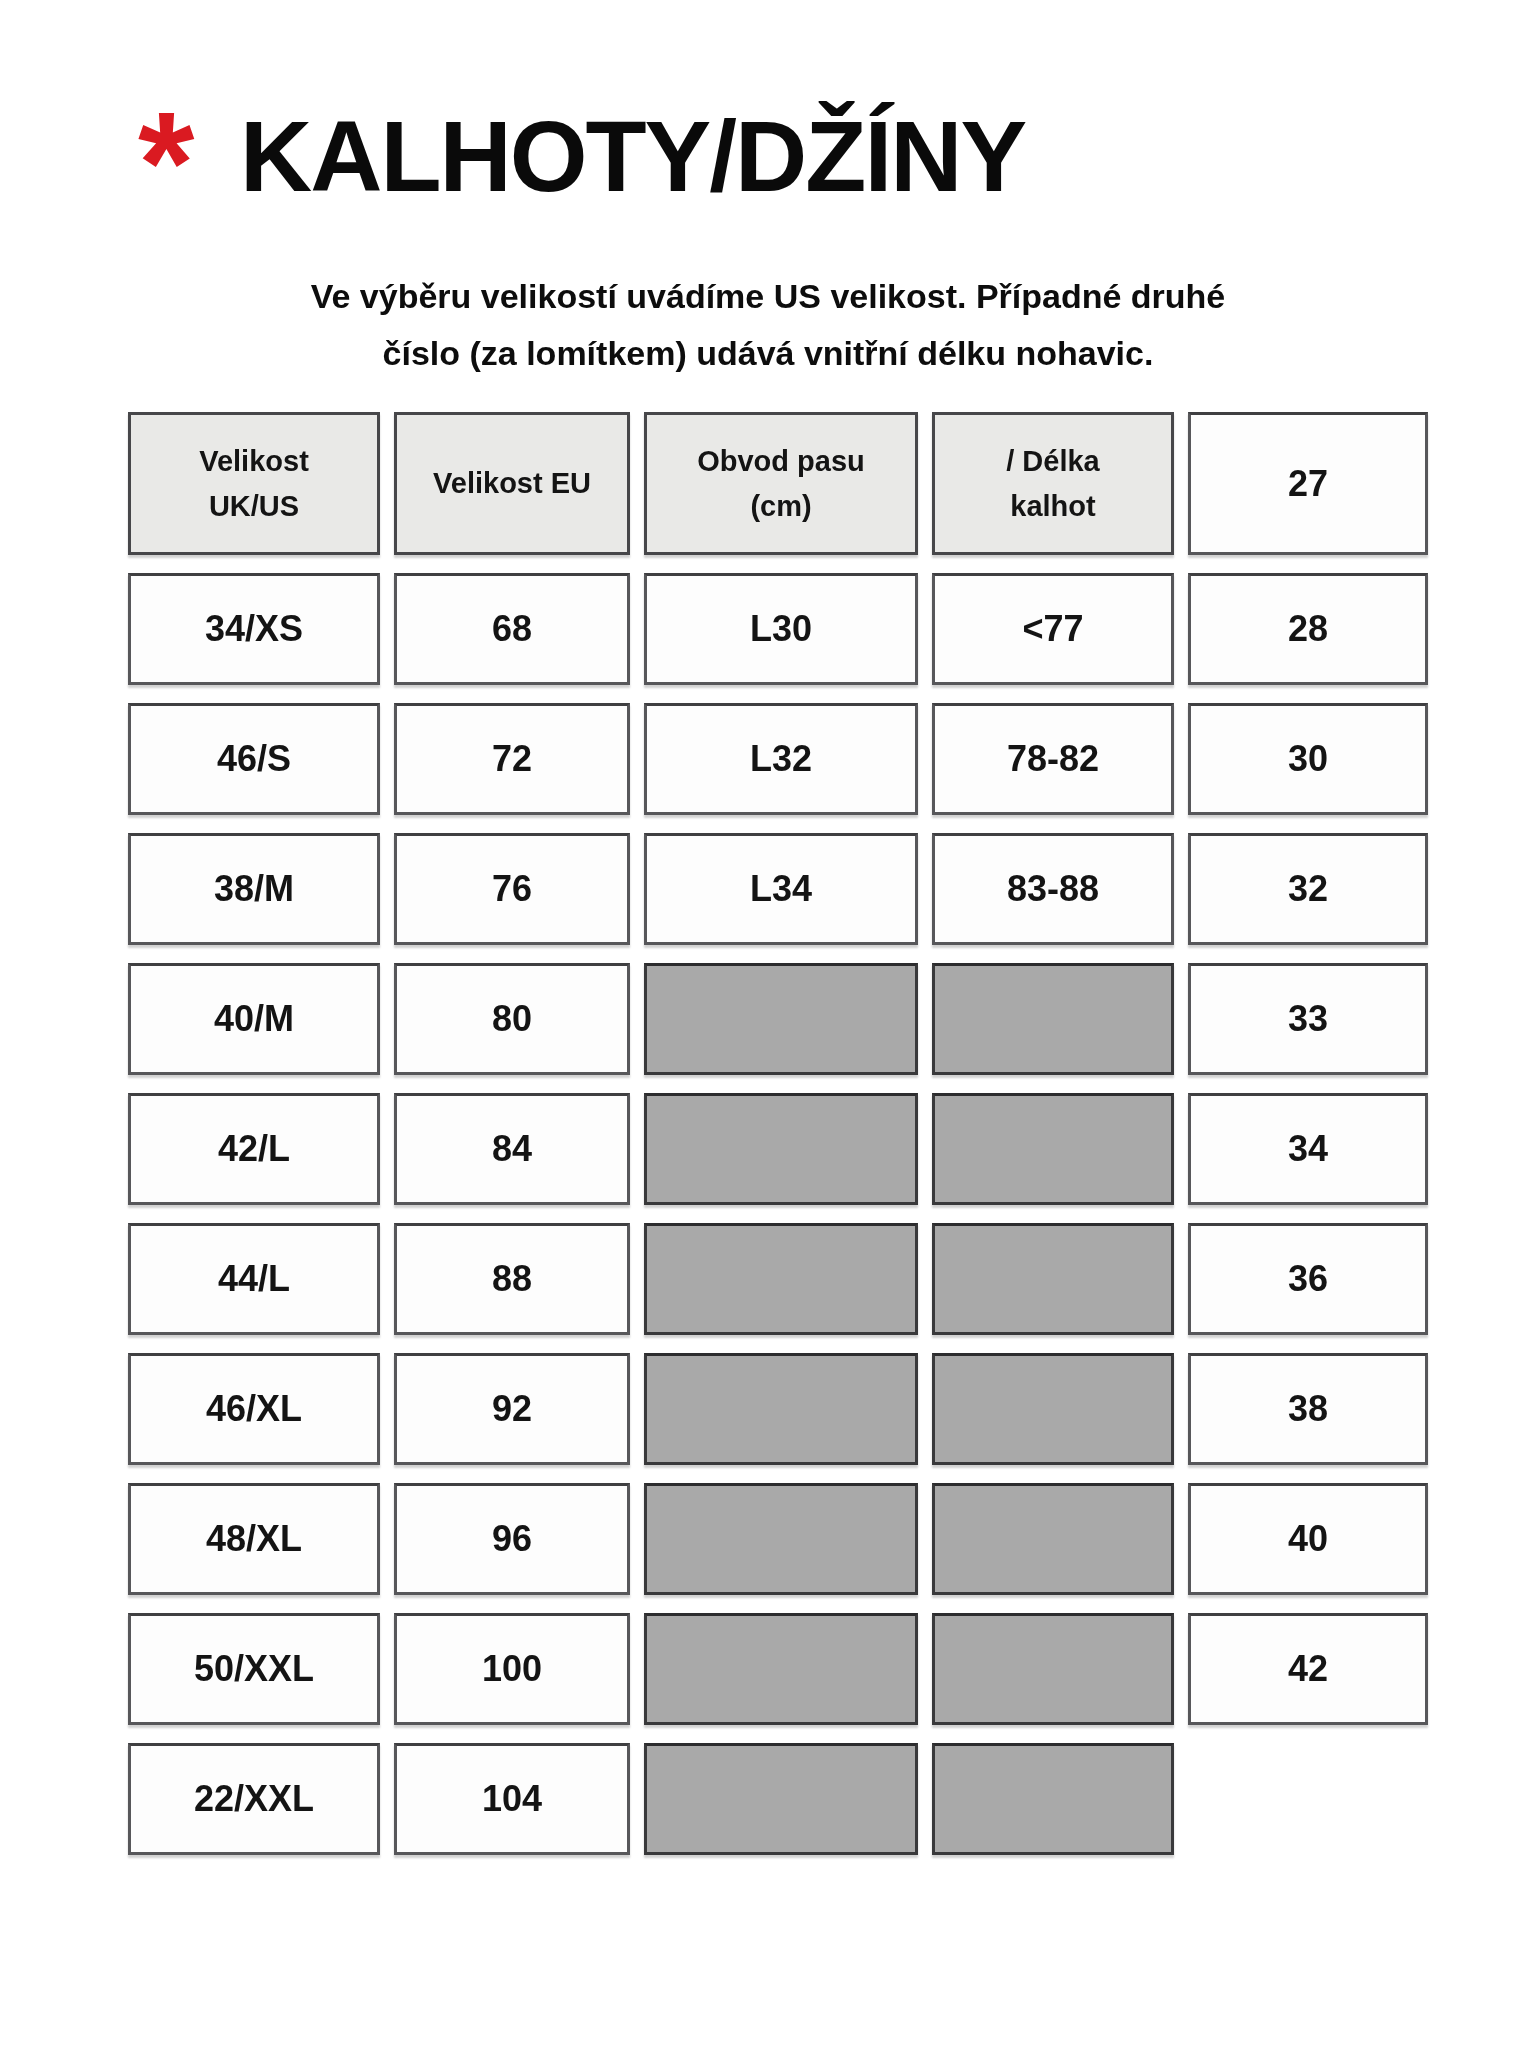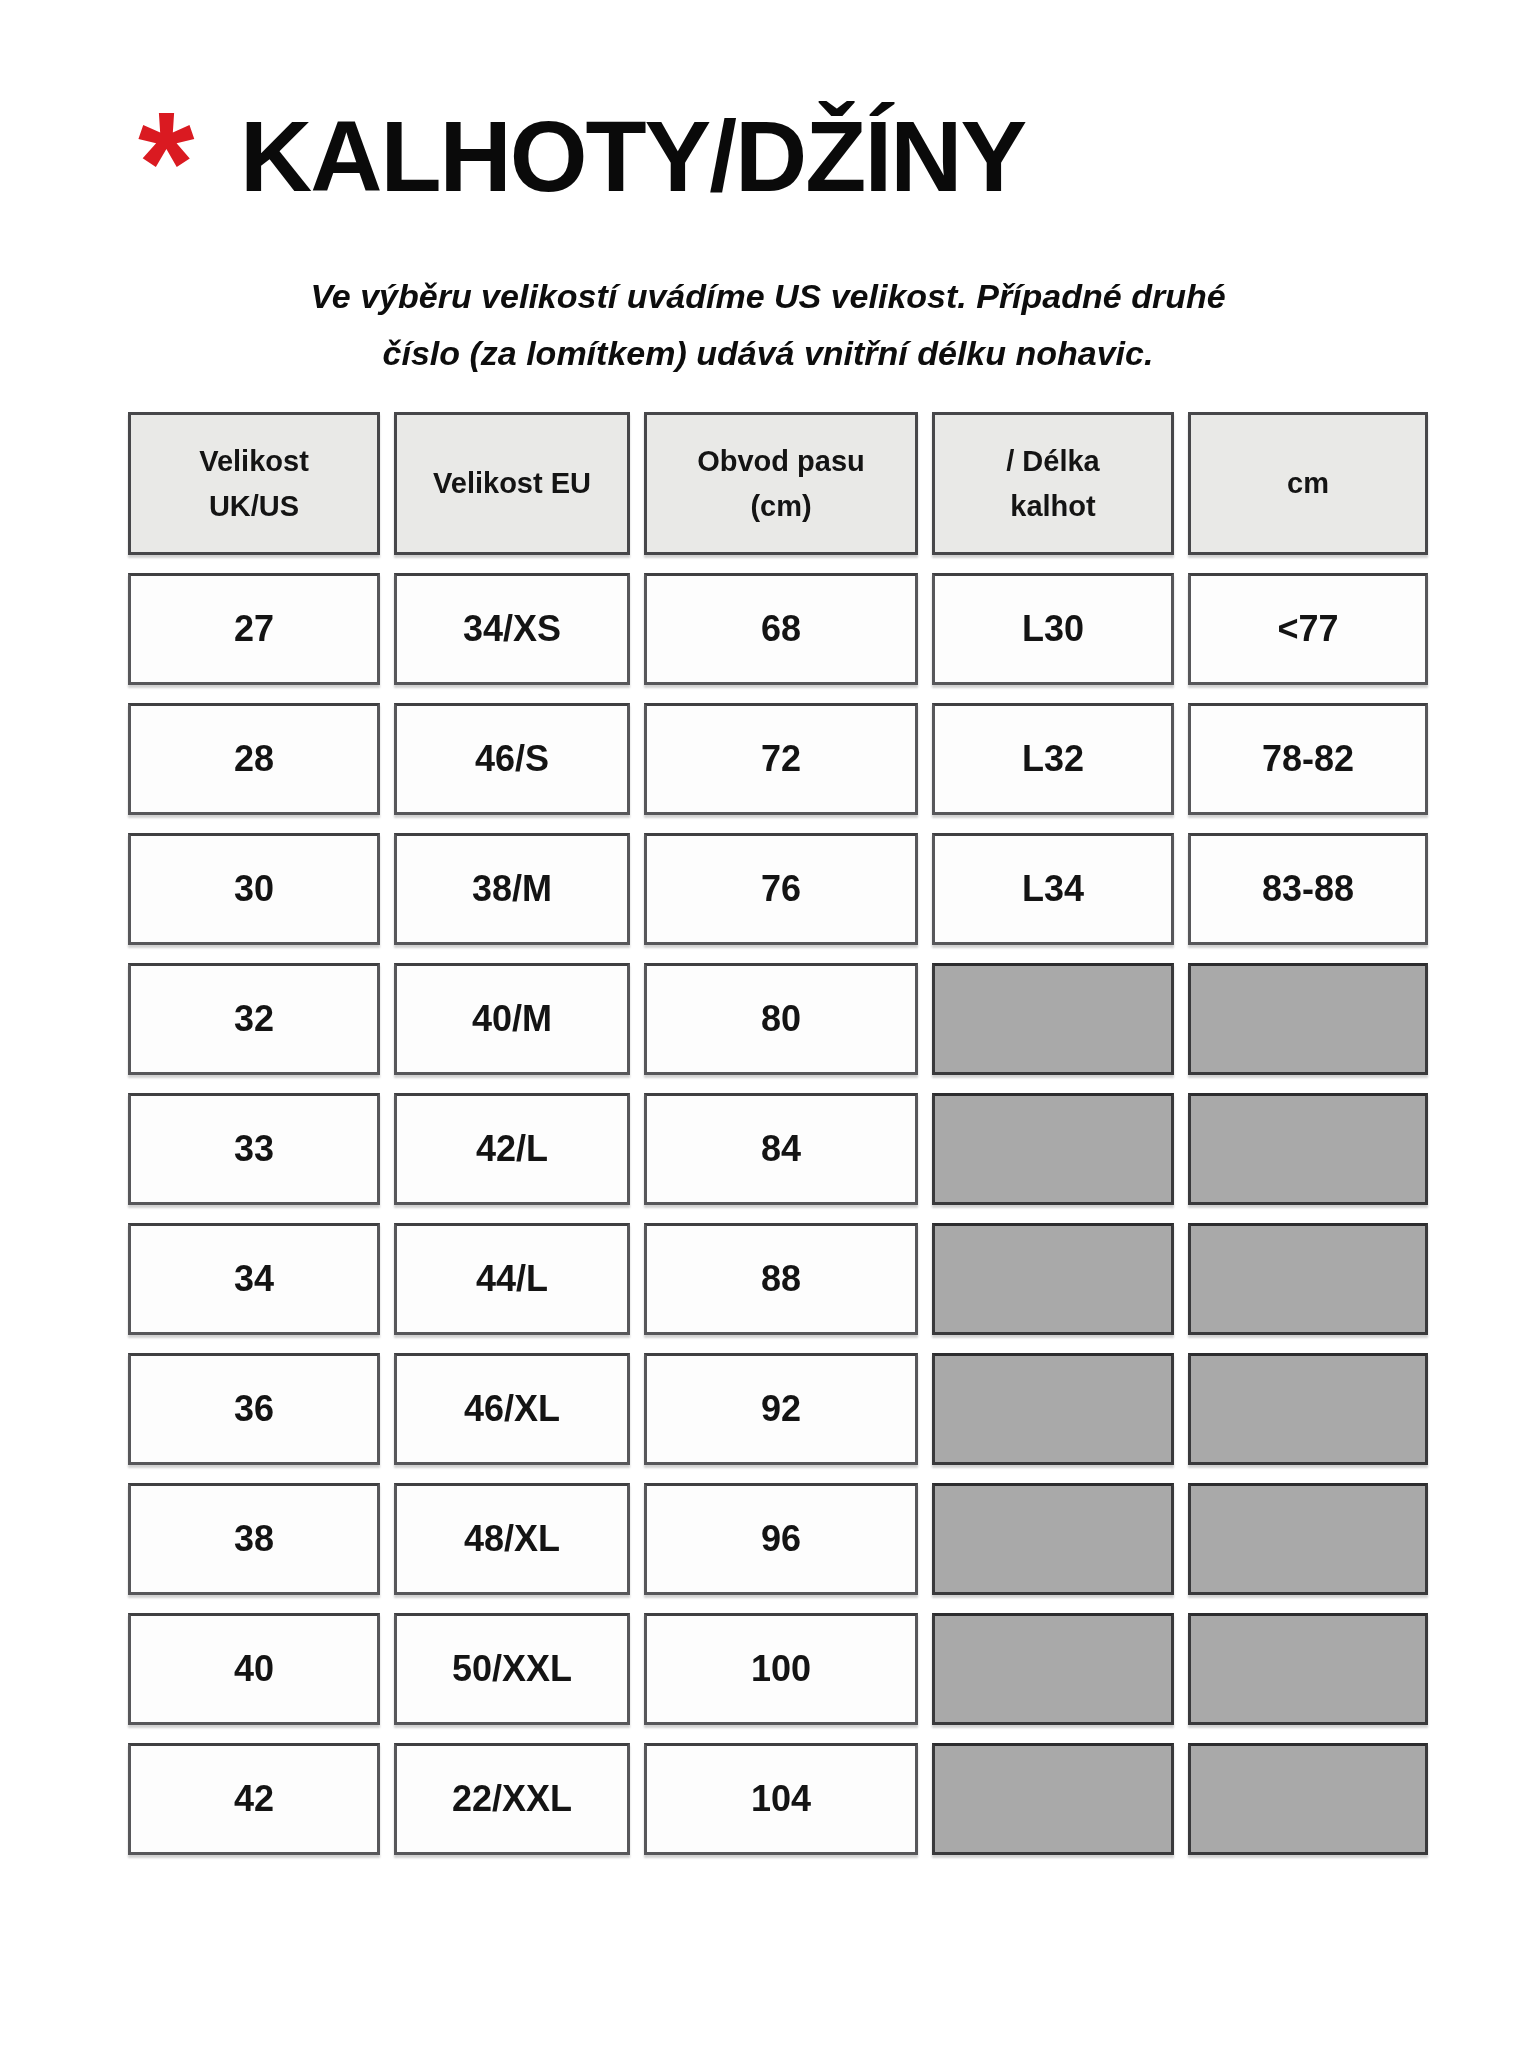--- a/index.html
+++ b/index.html
@@ -47,21 +47,20 @@
   }
   .subtitle {
     position: absolute;
     top: 268px;
     left: 0;
     width: 100%;
     text-align: center;
     font-size: 34px;
     line-height: 57px;
     color: #0d0d0d;
-    font-style: italic;
   }
   .size-table {
     position: absolute;
     left: 128px;
     top: 412px;
     display: grid;
     grid-template-columns: 252px 236px 274px 242px 240px;
     grid-auto-rows: 112px;
     grid-template-rows: 143px;
     column-gap: 14px;
@@ -116,24 +115,20 @@
       <div></div>
     </div>
     <div class="cell header">
       <div>Obvod pasu</div>
       <div>(cm)</div>
     </div>
     <div class="cell header">
       <div>/ Délka</div>
       <div>kalhot</div>
     </div>
-    <div class="cell header">
-      <div>cm</div>
-      <div></div>
-    </div>
 
   <div class="trow"><div class="cell">27</div><div class="cell">34/XS</div><div class="cell">68</div><div class="cell">L30</div><div class="cell">&lt;77</div></div>
       <div class="trow"><div class="cell">28</div><div class="cell">46/S</div><div class="cell">72</div><div class="cell">L32</div><div class="cell">78-82</div></div>
       <div class="trow"><div class="cell">30</div><div class="cell">38/M</div><div class="cell">76</div><div class="cell">L34</div><div class="cell">83-88</div></div>
       <div class="trow"><div class="cell">32</div><div class="cell">40/M</div><div class="cell">80</div><div class="cell gray"></div><div class="cell gray"></div></div>
       <div class="trow"><div class="cell">33</div><div class="cell">42/L</div><div class="cell">84</div><div class="cell gray"></div><div class="cell gray"></div></div>
       <div class="trow"><div class="cell">34</div><div class="cell">44/L</div><div class="cell">88</div><div class="cell gray"></div><div class="cell gray"></div></div>
       <div class="trow"><div class="cell">36</div><div class="cell">46/XL</div><div class="cell">92</div><div class="cell gray"></div><div class="cell gray"></div></div>
       <div class="trow"><div class="cell">38</div><div class="cell">48/XL</div><div class="cell">96</div><div class="cell gray"></div><div class="cell gray"></div></div>
       <div class="trow"><div class="cell">40</div><div class="cell">50/XXL</div><div class="cell">100</div><div class="cell gray"></div><div class="cell gray"></div></div>

